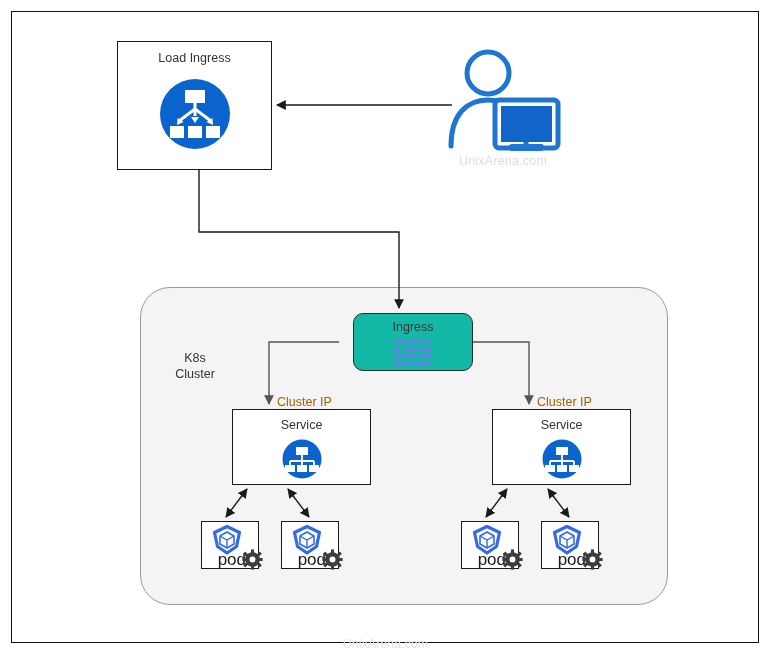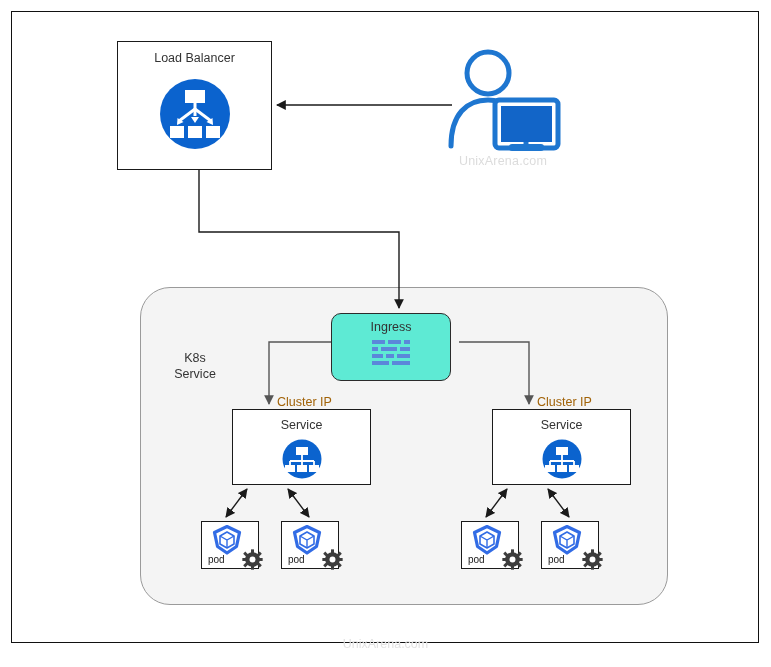--- a/index.html
+++ b/index.html
@@ -108,26 +108,26 @@
     text-align: center;
     color: #333333;
     font-size: 12.5px;
     line-height: 16px;
     white-space: pre-line;
   }
 
   
   #ingress {
     position: absolute;
-    left: 331px;
+    left: 353px;
     top: 313px;
     width: 120px;
-    height: 68px;
+    height: 58px;
     box-sizing: border-box;
-    background: #5eead4;
+    background: #14b8a6;
     border: 1.3px solid #2b2b2b;
     border-radius: 10px;
   }
   #ingress .node-label { top: 6px; }
   .ingress-icon {
     position: absolute;
     left: 50%;
     top: 26px;
     transform: translateX(-50%);
     width: 38px;
@@ -174,22 +174,22 @@
     left: 9px;
     top: 3px;
     width: 32px;
     height: 30px;
   }
   .pod-text {
     position: absolute;
     left: 6px;
     top: 31px;
     width: 38px;
-    text-align: left;
-    font-size: 10px;
+    text-align: right;
+    font-size: 17px;
     color: #1a1a1a;
     line-height: 13px;
   }
   .pod-gear {
     position: absolute;
     left: 40px;
     top: 27px;
     width: 21px;
     height: 21px;
   }
@@ -217,21 +217,21 @@
 </style>
 </head>
 <body>
 
 <div class="canvas">
 
   <div class="page-frame"></div>
 
   <div id="k8s-cluster" class="cluster"></div>
   <div id="cluster-label">K8s
-Service</div>
+Cluster</div>
 
   <svg id="connectors" viewBox="0 0 771 667" xmlns="http://www.w3.org/2000/svg">
     <defs>
       <marker id="arrow-black" viewBox="0 0 10 10" refX="9" refY="5" markerWidth="7" markerHeight="7" orient="auto-start-reverse">
         <path d="M 0 0 L 10 5 L 0 10 z" fill="#1a1a1a"></path>
       </marker>
       <marker id="arrow-gray" viewBox="0 0 10 10" refX="9" refY="5" markerWidth="7" markerHeight="7" orient="auto-start-reverse">
         <path d="M 0 0 L 10 5 L 0 10 z" fill="#555555"></path>
       </marker>
       <marker id="arrow-black-start" viewBox="0 0 10 10" refX="9" refY="5" markerWidth="7" markerHeight="7" orient="auto-start-reverse">
@@ -248,21 +248,21 @@
     <path d="M 459 342 L 529 342 L 529 404" stroke="#555555" stroke-width="1.4" fill="none" marker-end="url(#arrow-gray)"></path>
 
     <path d="M 247 489 L 226 517" stroke="#1a1a1a" stroke-width="1.4" fill="none" marker-start="url(#arrow-black-start)" marker-end="url(#arrow-black)"></path>
     <path d="M 288 489 L 309 517" stroke="#1a1a1a" stroke-width="1.4" fill="none" marker-start="url(#arrow-black-start)" marker-end="url(#arrow-black)"></path>
 
     <path d="M 507 489 L 486 517" stroke="#1a1a1a" stroke-width="1.4" fill="none" marker-start="url(#arrow-black-start)" marker-end="url(#arrow-black)"></path>
     <path d="M 548 489 L 569 517" stroke="#1a1a1a" stroke-width="1.4" fill="none" marker-start="url(#arrow-black-start)" marker-end="url(#arrow-black)"></path>
   </svg>
 
   <div id="load-balancer" class="node">
-    <div class="node-label">Load Balancer</div>
+    <div class="node-label">Load Ingress</div>
     <svg class="lb-icon" viewBox="0 0 72 72" xmlns="http://www.w3.org/2000/svg">
       <circle cx="36" cy="36" r="35" fill="#0b63ce"></circle>
       <rect x="26" y="12" width="20" height="13" fill="#ffffff"></rect>
 
       <path d="M 36 25 L 36 38" stroke="#ffffff" stroke-width="3" fill="none"></path>
       <path d="M 36 31 L 20 43" stroke="#ffffff" stroke-width="3" fill="none"></path>
       <path d="M 36 31 L 52 43" stroke="#ffffff" stroke-width="3" fill="none"></path>
       <path d="M 36 45 l -4 -6 l 8 0 z" fill="#ffffff"></path>
       <path d="M 18 47 l 0.5 -7 l 6 4 z" fill="#ffffff"></path>
       <path d="M 54 47 l -0.5 -7 l -6 4 z" fill="#ffffff"></path>

